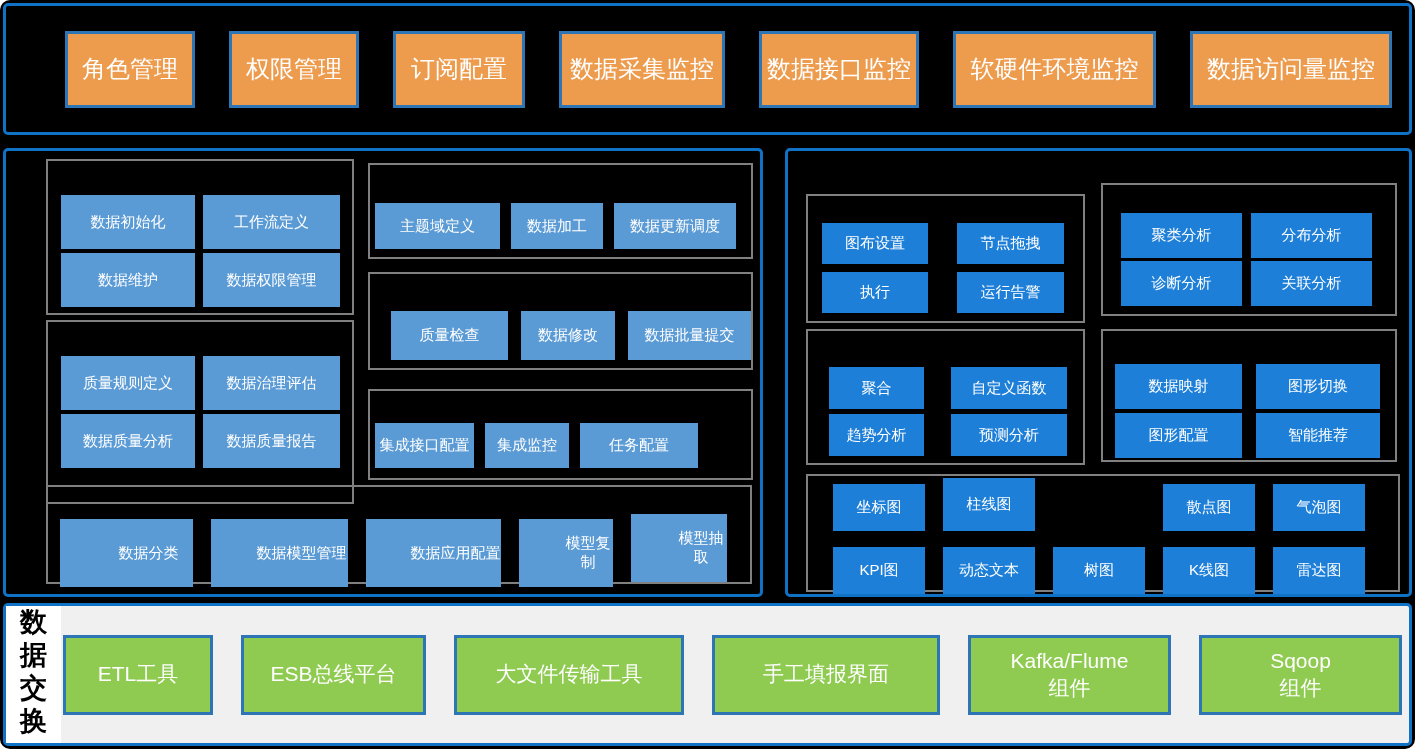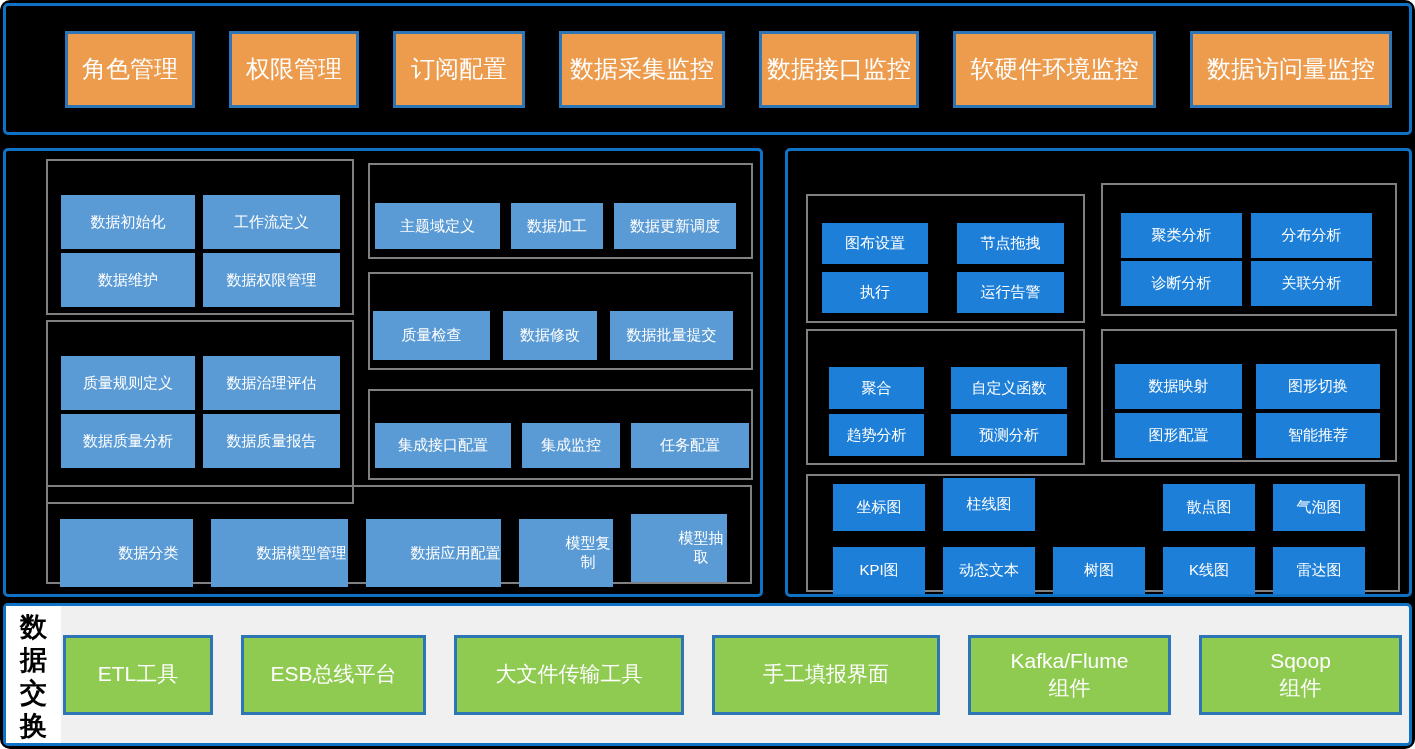--- a/index.html
+++ b/index.html
@@ -39,26 +39,26 @@
   .gA{left:40px;top:8px;width:308px;height:156px;}
   .gB{left:40px;top:169px;width:308px;height:184px;}
   .gA-grid,.gB-grid{display:grid;grid-template-columns:134px 137px;gap:4px 8px;padding:34px 0 0 13px;border-radius:19px;}
   .gA-grid .lb,.gB-grid .lb{height:54px;}
   .gC{left:362px;top:12px;width:385px;height:96px;}
   .gD{left:362px;top:121px;width:385px;height:98px;}
   .gE{left:362px;top:238px;width:385px;height:91px;}
   .gC-row{display:flex;padding:38px 0 0 5px;gap:11px;}
   .gC-row .lb{height:46px;}
   .wc1{width:125px}.wc2{width:92px}.wc3{width:122px}
-  .gD-row{display:flex;padding:37px 0 0 3px;gap:13px;}
+  .gD-row{display:flex;padding:37px 0 0 21px;gap:13px;}
   .gD-row .lb{height:49px;}
   .wd1{width:117px}.wd2{width:94px}.wd3{width:123px}
   .gE-row{display:flex;padding:32px 0 0 5px;gap:11px;}
   .gE-row .lb{height:45px;}
-  .we1{width:136px}.we2{width:98px}.we3{width:118px}
+  .we1{width:99px}.we2{width:84px}.we3{width:118px}
   .gF{left:40px;top:334px;width:706px;height:99px;}
   .gF-row{display:flex;padding:32px 0 0 12px;gap:18px;}
   .gF-row .lb{height:68px;padding-left:44px;}
   .wf1{width:133px}.wf2{width:137px}.wf3{width:135px}.wf4{width:94px}.wf5{width:96px;margin-top:-5px;}
 
   
   .gG{left:18px;top:43px;width:279px;height:129px;}
   .gG-grid{display:grid;grid-template-columns:106px 107px;gap:8px 29px;padding:27px 0 0 14px;}
   .gG-grid .bb{height:41px;}
   .gH{left:18px;top:178px;width:279px;height:136px;}
@@ -70,21 +70,21 @@
   .gJ{left:313px;top:178px;width:296px;height:133px;}
   .gJ-grid{display:grid;grid-template-columns:127px 124px;gap:4px 14px;padding:33px 0 0 12px;}
   .gJ-grid .bb{height:45px;}
   .gK{left:18px;top:323px;width:594px;height:118px;}
   .gK-grid{display:grid;grid-template-columns:repeat(5,92px);column-gap:18px;row-gap:16px;padding:8px 0 0 25px;}
   .gK-grid .bb{height:47px;}
   .kc1{grid-column:1}.kc2{grid-column:2;margin-top:-6px;height:53px !important;}.kc4{grid-column:4}.kc5{grid-column:5}
   .kr2{grid-row:2}
 
   
-  .label-strip{position:absolute;left:0;top:0;bottom:0;width:55px;background:#fff;display:flex;align-items:flex-end;justify-content:center;}
+  .label-strip{position:absolute;left:0;top:0;bottom:0;width:55px;background:#fff;display:flex;align-items:flex-start;justify-content:center;}
   .v-label{width:30px;font-size:27px;font-weight:bold;color:#000;line-height:1.22;word-break:break-all;text-align:center;}
   .bottom-row{position:absolute;left:57px;top:0;height:100%;display:flex;align-items:center;gap:28px;}
   .gb{background:var(--green);border:3px solid var(--box-border);height:80px;font-size:21px;flex-direction:column;line-height:1.25;}
   .bw1{width:150px}.bw2{width:185px}.bw3{width:230px}.bw4{width:228px}.bw5{width:203px}.bw6{width:203px}
 </style>
 </head>
 <body>
 
 <div class="frame"></div>
 

